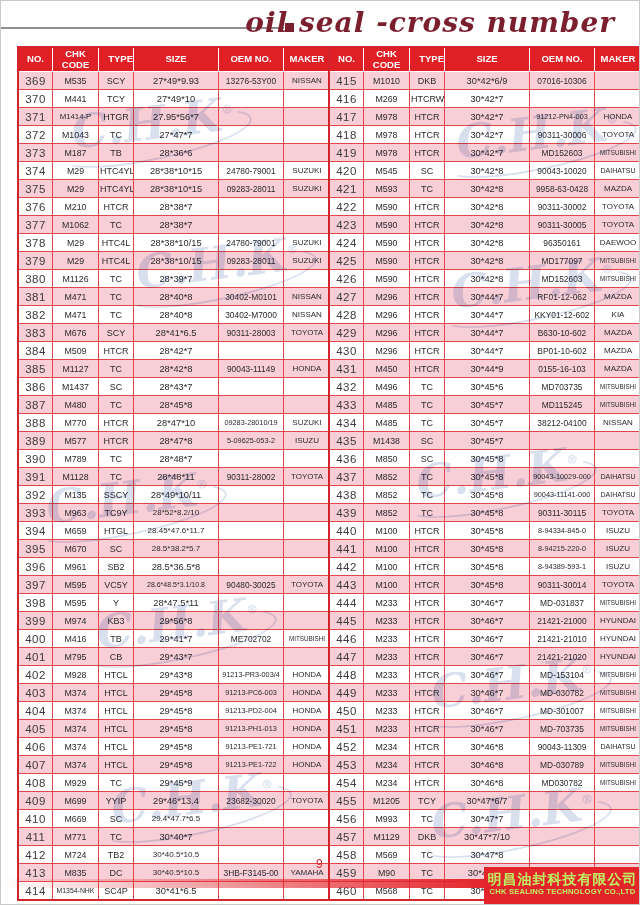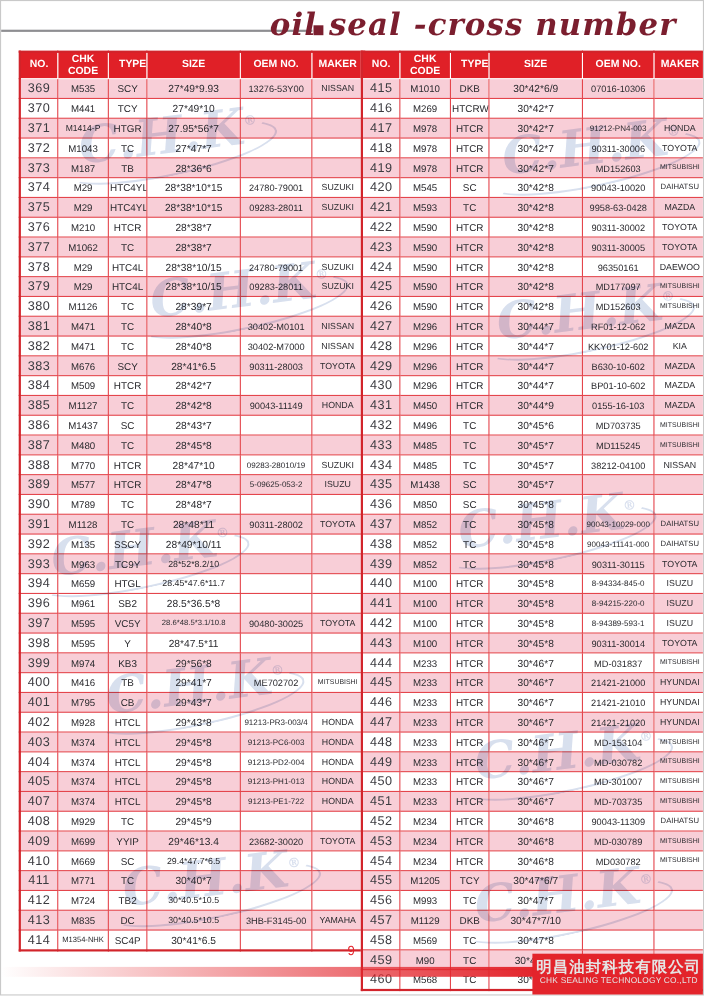--- a/index.html
+++ b/index.html
@@ -62,25 +62,25 @@
   }
   .wm .reg{font-size:12px;vertical-align:super;font-style:normal;}
   
   .page-number{position:absolute;left:315px;top:856px;color:var(--accent-red,#e3242b);font-size:12px;z-index:2;}
   .footer-bar{
     position:absolute;left:0;top:878px;width:487px;height:9px;z-index:2;
     background:linear-gradient(to right,rgba(255,255,255,0),var(--accent-red,#e3242b));
   }
   .company-box{
     position:absolute;left:483px;top:866px;width:157px;height:39px;z-index:4;
-    background:var(--accent-red,#e3242b);color:#e5e5e5;text-align:center;
+    background:var(--accent-red,#e3242b);color:#bef264;text-align:center;
     box-sizing:border-box;padding-top:5px;
   }
   .company-cn{font-size:14px;font-weight:bold;letter-spacing:1px;line-height:1.1;}
-  .company-en{font-size:7.6px;font-weight:normal;letter-spacing:.2px;line-height:1.3;}
+  .company-en{font-size:7.6px;font-weight:bold;letter-spacing:.2px;line-height:1.3;}
 </style>
 </head>
 <body>
 
 <div class="top-rule"></div>
 <div class="top-rule-square"></div>
 <div class="page-title">oil seal -cross number</div>
 
 <div class="wm" style="left:70px;top:95px;"><span>C.H.K</span><span class="reg">®</span></div>
 <div class="wm" style="left:455px;top:105px;"><span>C.H.K</span><span class="reg">®</span></div>
@@ -306,20 +306,28 @@
         <td class="c5"></td>
       </tr>
       <tr>
         <td class="c0">394</td>
         <td class="c1">M659</td>
         <td class="c2">HTGL</td>
         <td class="c3 fs1">28.45*47.6*11.7</td>
         <td class="c4"></td>
         <td class="c5"></td>
       </tr>
+      <tr class="pink">
+        <td class="c0">395</td>
+        <td class="c1">M670</td>
+        <td class="c2">SC</td>
+        <td class="c3 fs1">28.5*38.2*5.7</td>
+        <td class="c4"></td>
+        <td class="c5"></td>
+      </tr>
       <tr>
         <td class="c0">396</td>
         <td class="c1">M961</td>
         <td class="c2">SB2</td>
         <td class="c3">28.5*36.5*8</td>
         <td class="c4"></td>
         <td class="c5"></td>
       </tr>
       <tr class="pink">
         <td class="c0">397</td>
@@ -384,20 +392,28 @@
         <td class="c3">29*45*8</td>
         <td class="c4 fs1">91213-PD2-004</td>
         <td class="c5">HONDA</td>
       </tr>
       <tr class="pink">
         <td class="c0">405</td>
         <td class="c1">M374</td>
         <td class="c2">HTCL</td>
         <td class="c3">29*45*8</td>
         <td class="c4 fs1">91213-PH1-013</td>
+        <td class="c5">HONDA</td>
+      </tr>
+      <tr>
+        <td class="c0">406</td>
+        <td class="c1">M374</td>
+        <td class="c2">HTCL</td>
+        <td class="c3">29*45*8</td>
+        <td class="c4 fs1">91213-PE1-721</td>
         <td class="c5">HONDA</td>
       </tr>
       <tr class="pink">
         <td class="c0">407</td>
         <td class="c1">M374</td>
         <td class="c2">HTCL</td>
         <td class="c3">29*45*8</td>
         <td class="c4 fs1">91213-PE1-722</td>
         <td class="c5">HONDA</td>
       </tr>

